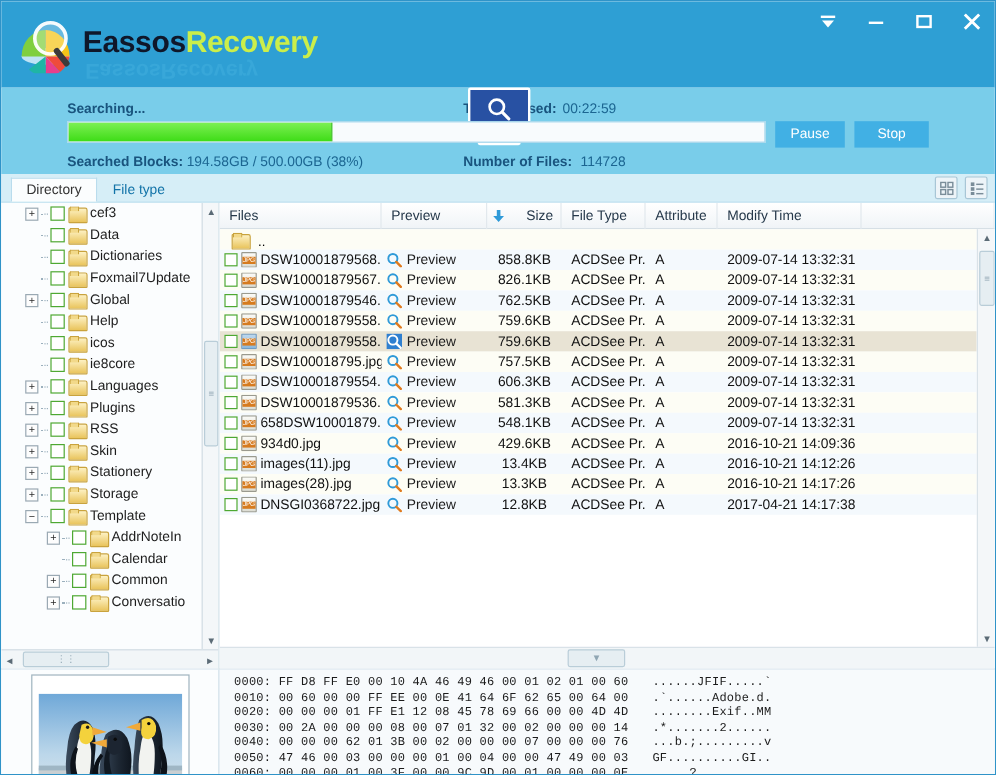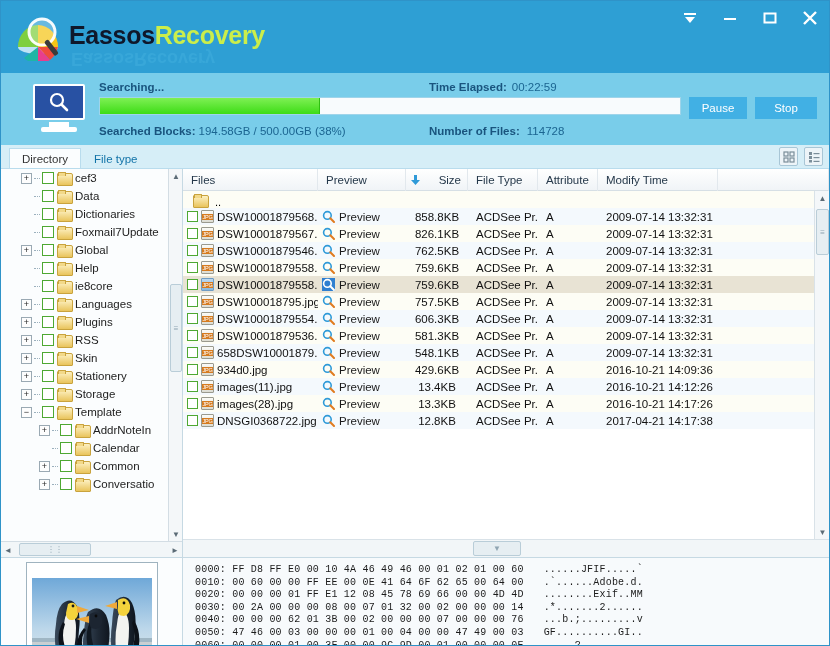--- a/index.html
+++ b/index.html
@@ -51,20 +51,21 @@
     cursor: pointer; line-height: 1;
   }
 
   
   .progress-panel {
     height: 72px;
     background: #79cdea;
     display: flex; align-items: center;
     padding: 0 12px;
     position: relative;
+    flex-direction: column;
   }
   .scan-icon {
     width: 62px; height: 50px; position: relative; margin-left: 16px; margin-right: 12px;
   }
   .monitor-screen {
     width: 52px; height: 36px; background: #2851a3; border:2px solid #ffffff;
     border-radius: 2px; position:absolute; left:4px; top:0;
     display:flex; align-items:center; justify-content:center;
   }
   .monitor-stand {
@@ -415,20 +416,27 @@
             <span class="chk"></span>
             <span class="folder"></span>
             <span>Global</span>
           </div>
           <div class="tree-row" style="padding-left: 20px;">
             <span class="twisty blank"></span>
             <span style="width: 6px; height: 1px; border-top: 1px dotted rgb(155, 176, 189); margin-right: 2px; flex: 0 0 auto;"></span>
             <span class="chk"></span>
             <span class="folder"></span>
             <span>Help</span>
+          </div>
+          <div class="tree-row" style="padding-left: 20px;">
+            <span class="twisty blank"></span>
+            <span style="width: 6px; height: 1px; border-top: 1px dotted rgb(155, 176, 189); margin-right: 2px; flex: 0 0 auto;"></span>
+            <span class="chk"></span>
+            <span class="folder"></span>
+            <span>icos</span>
           </div>
           <div class="tree-row" style="padding-left: 20px;">
             <span class="twisty blank"></span>
             <span style="width: 6px; height: 1px; border-top: 1px dotted rgb(155, 176, 189); margin-right: 2px; flex: 0 0 auto;"></span>
             <span class="chk"></span>
             <span class="folder"></span>
             <span>ie8core</span>
           </div>
           <div class="tree-row" style="padding-left: 20px;">
             <span class="twisty">+</span>

